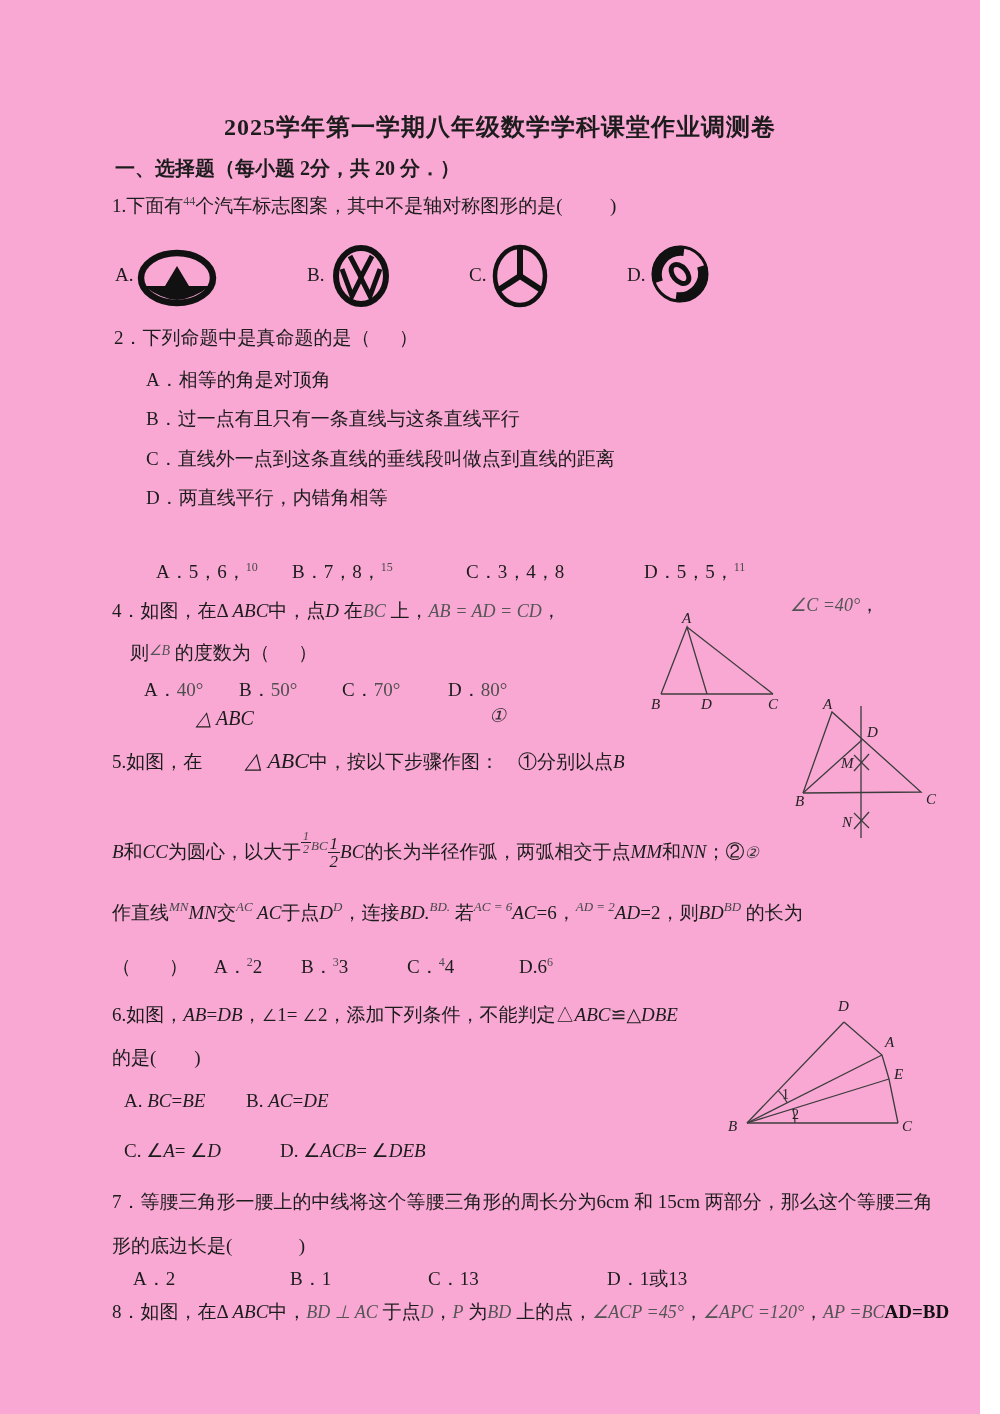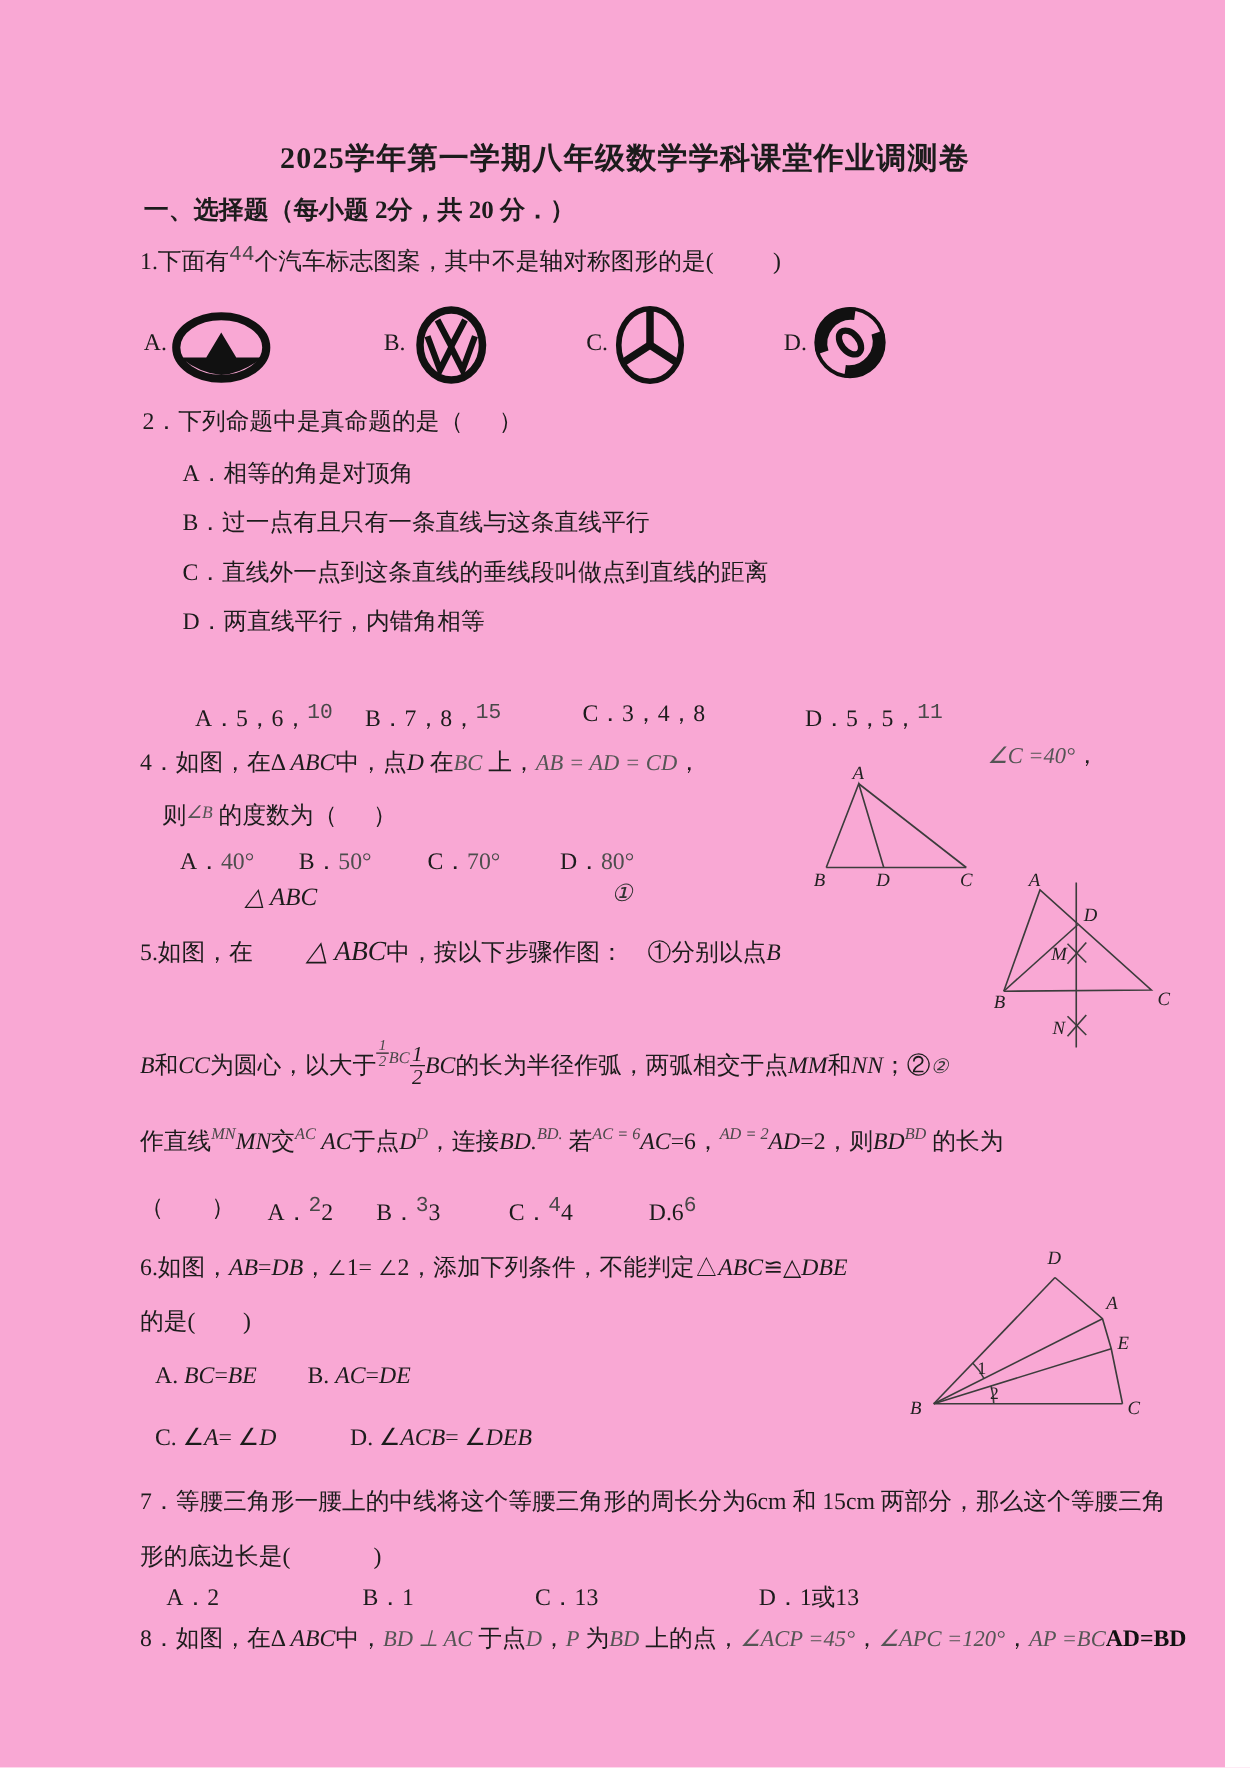--- a/index.html
+++ b/index.html
@@ -4,21 +4,21 @@
 <style>
   html,body{margin:0;padding:0;background:#ffffff;}
   .page{position:relative;width:980px;height:1414px;background:#f9a8d4;overflow:hidden;
         font-family:"Liberation Serif",serif;color:#1c1c1c;}
   .line{position:absolute;font-size:19px;white-space:pre;line-height:1.25;}
   .title{left:0;width:1000px;text-align:center;top:112px;font-size:24px;font-weight:bold;letter-spacing:1px;}
   .section{left:115px;top:156px;font-size:20px;font-weight:bold;}
   
   .r-i{font-style:italic;}
   .r-ibig{font-style:italic;font-size:22px;}
-  .r-sup{font-size:17px;vertical-align:7px;color:#484848;font-family:Liberation Mono, monospace;}
+  .r-sup{font-size:12px;vertical-align:7px;color:#484848;}
   .r-isup{font-style:italic;font-size:13px;vertical-align:8px;color:#484848;}
   .r-ig{font-style:italic;color:#555;font-size:0.95em;}
   .r-igs{font-style:italic;color:#555;font-size:14px;vertical-align:4px;}
   .r-g{color:#4e4e4e;}
   .r-b{font-weight:bold;color:#111;}
   .r-hand{font-style:italic;font-size:16px;color:#3a3a3a;}
   .frac{display:inline-block;text-align:center;vertical-align:-9px;line-height:1.02;font-style:italic;font-size:17px;}
   .frac .fnum{display:block;border-bottom:1.4px solid #222;padding:0 2px;}
   .frac .fden{display:block;}
   .frac.r-supfrac{font-size:12px;vertical-align:5px;color:#484848;}

